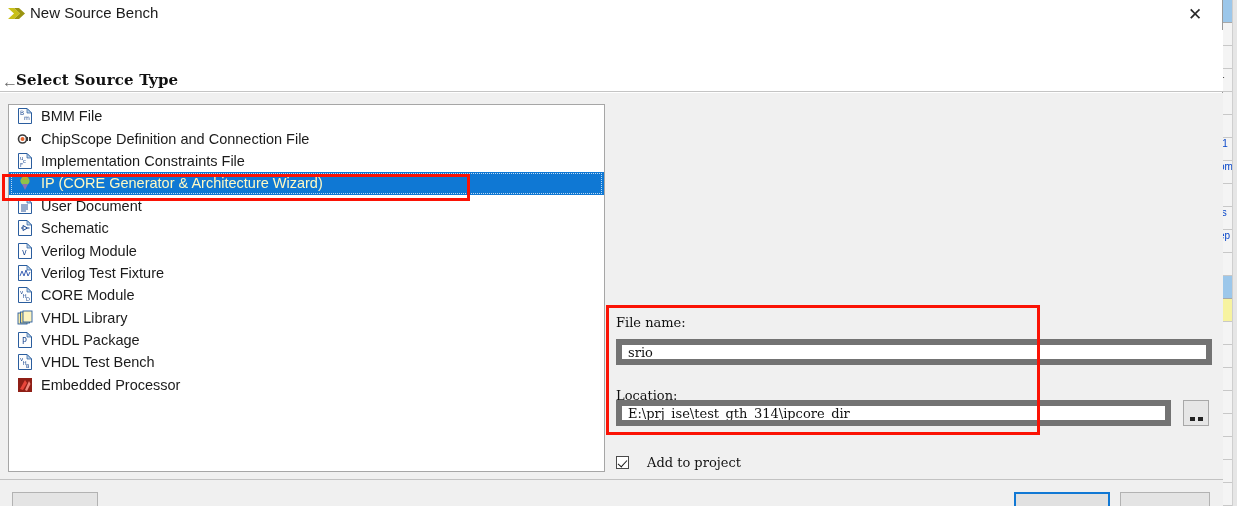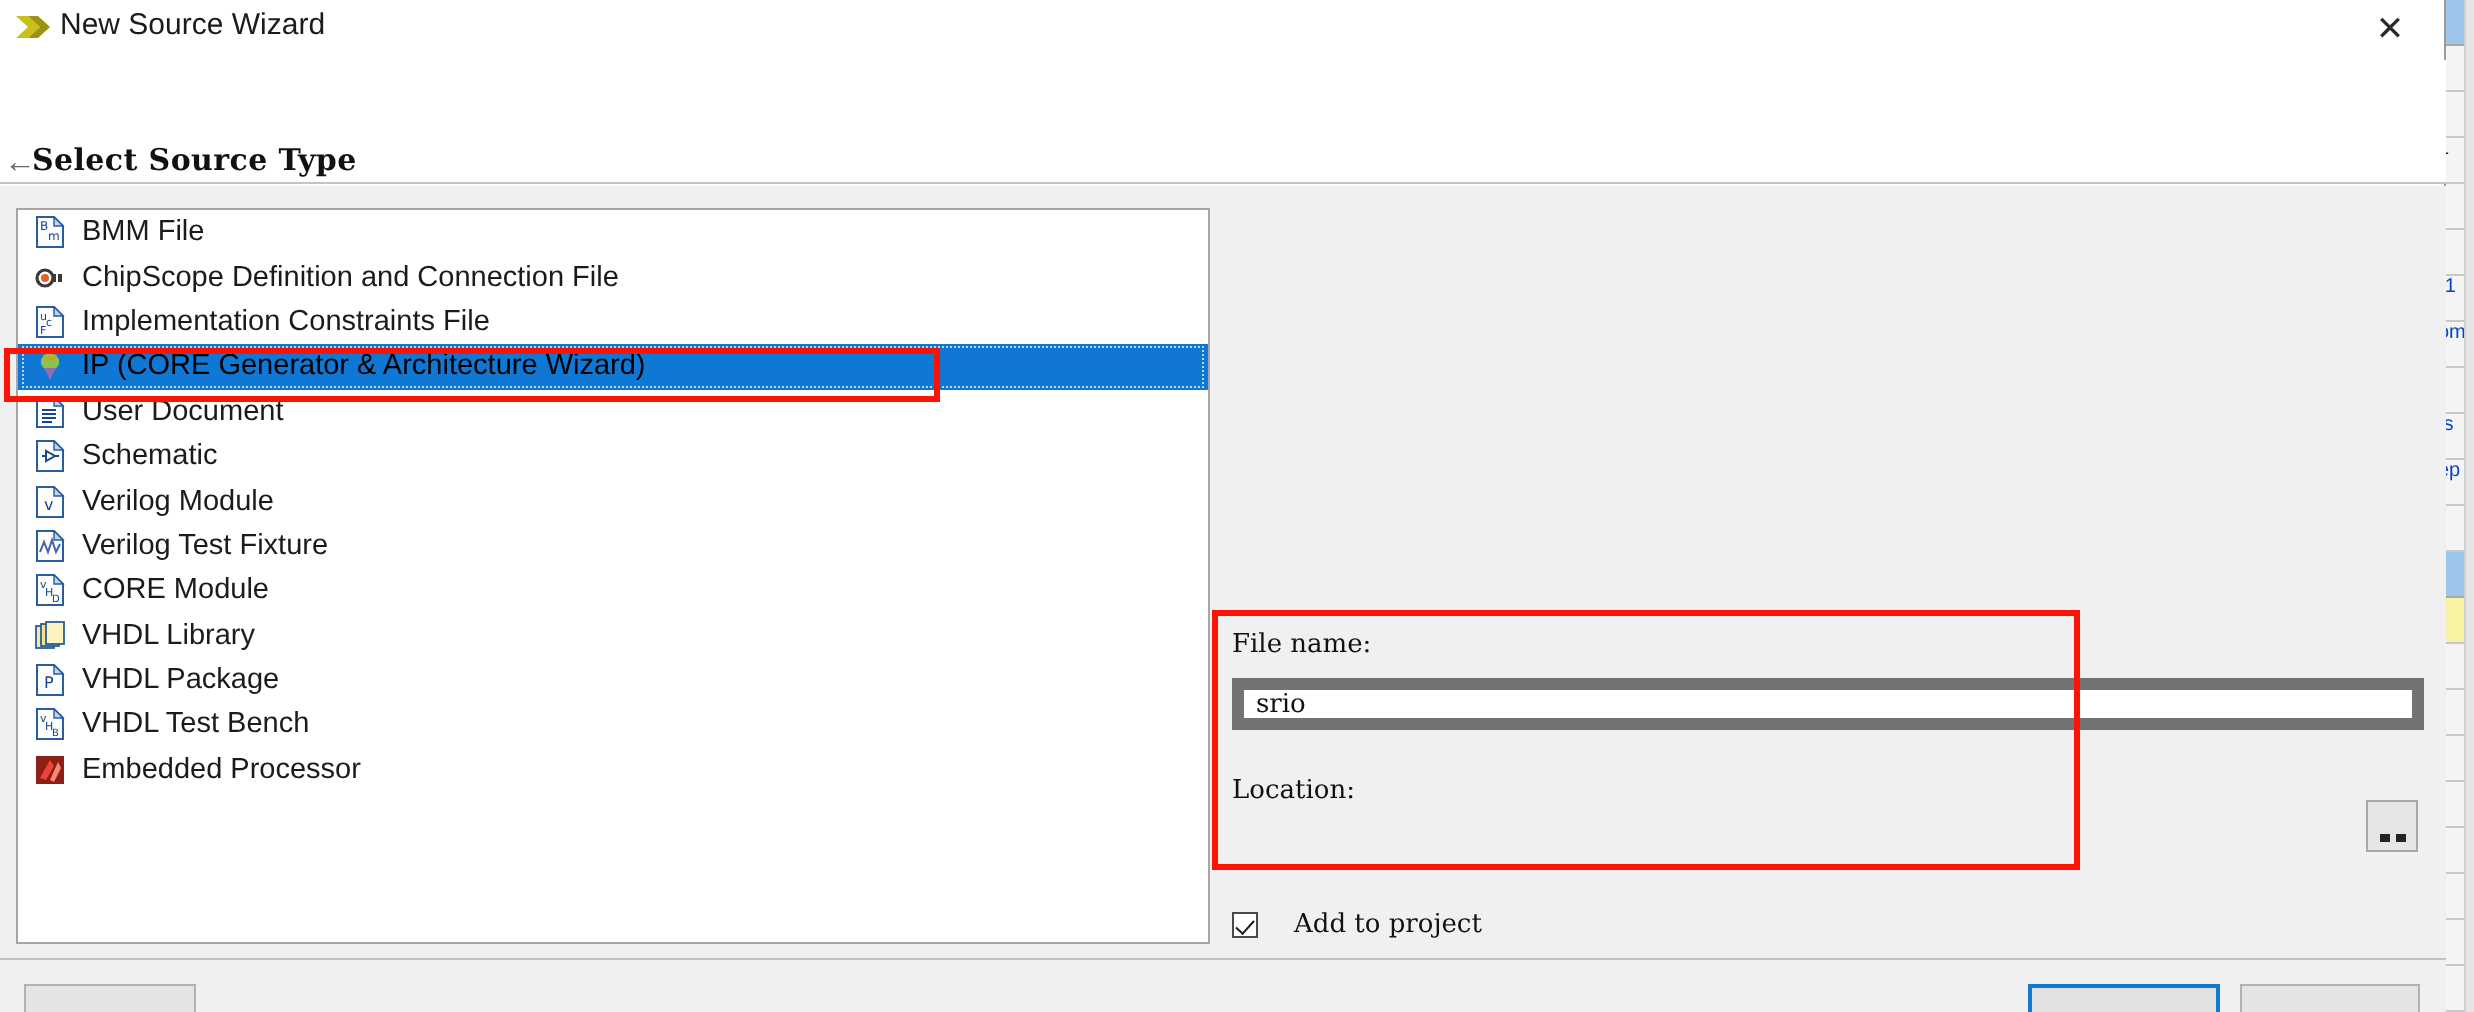--- a/index.html
+++ b/index.html
@@ -95,21 +95,21 @@
     position: relative; height: 22.4px;
     display: flex; align-items: center;
     padding-left: 8px; cursor: default; text-align: center;
   }
   .list-row .lbl {
     font-size: 14.5px; color: #1b1b1b; margin-left: 8px;
     font-family: "Liberation Sans", sans-serif;
     white-space: nowrap;
   }
   .list-row.selected { background: #0f78d4; }
-  .list-row.selected .lbl { color: #000000; }
+  .list-row.selected .lbl { color: #fef9c3; }
   .list-row.selected .focus-ring {
     position: absolute; left: 2px; top: 1px; right: 2px; bottom: 1px;
     border: 1px dotted #bcd9f2; pointer-events: none;
   }
 
   
   .ico { width: 16px; height: 16px; position: relative; flex: 0 0 16px; }
   .ico svg { display: block; }
 
   
@@ -210,21 +210,21 @@
 
   <div class="dialog">
 
     <div class="titlebar">
       <span class="title-icon">
         <svg width="18" height="17" viewBox="0 0 18 17">
           <polygon points="0,3 6,3 12,8.5 6,14 0,14 6,8.5" fill="#c9c019"></polygon>
           <polygon points="6,3 11,3 17,8.5 11,14 6,14 12,8.5" fill="#9a9410"></polygon>
         </svg>
       </span>
-      <span class="title-text">New Source Wizard</span>
+      <span class="title-text">New Source Bench</span>
       <span class="close-btn">✕</span>
     </div>
 
     <div class="header-band">
       <span class="back-arrow">←</span>
       <span class="step-title">Select Source Type</span>
       <span class="step-sub">Select source type, file name and its location.</span>
     </div>
 
     <div class="body-area">
@@ -379,20 +379,23 @@
 
       <div class="field-label" style="left:616px; top:222px;">
         <span>File name:</span>
       </div>
       <div class="textbox" style="left:616px; top:246px; width:596px;">
         <span>srio</span>
       </div>
 
       <div class="field-label" style="left:616px; top:295px;">
         <span>Location:</span>
+      </div>
+      <div class="textbox" style="left:616px; top:307px; width:555px;">
+        <span>E:\prj_ise\test_gth_314\ipcore_dir</span>
       </div>
       <div class="browse-btn" style="left:1183px; top:307px;">
         <i></i>
         <i></i>
       </div>
 
       <div class="chk-wrap">
         <span class="chkbox"></span>
         <span class="chk-label">Add to project</span>
       </div>

